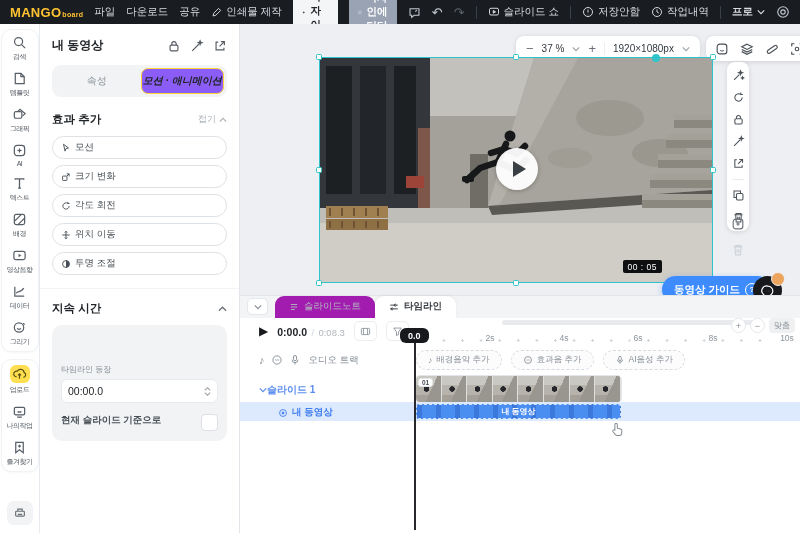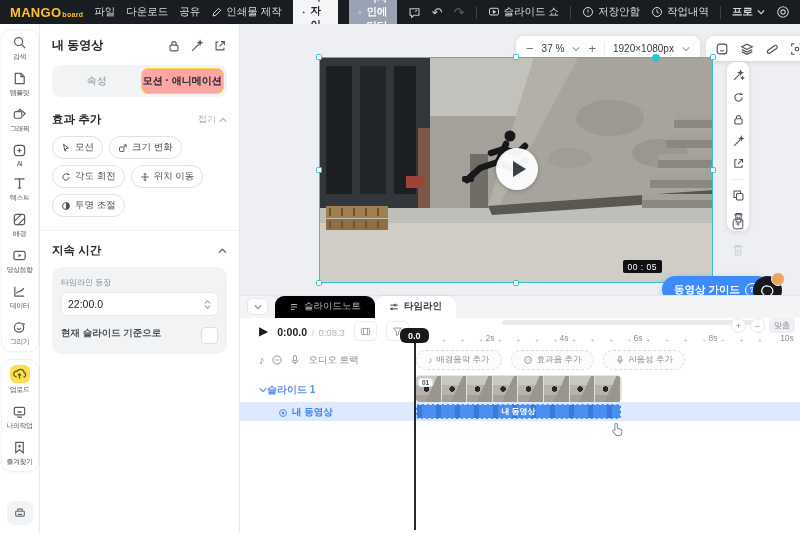--- a/index.html
+++ b/index.html
@@ -32,31 +32,31 @@
   .print-btn{width:26px;height:24px;border-radius:7px;background:#f1f3f5;display:flex;align-items:center;justify-content:center;color:#6a7178;}
 
   
   .panel{position:absolute;left:40px;top:24px;width:200px;bottom:0;background:#fff;border-right:1px solid #e2e5e9;
          box-sizing:border-box;padding:13px 12px;}
   .p-head{display:flex;align-items:center;}
   .p-title{font-size:12px;font-weight:bold;color:#212529;}
   .p-head-ics{margin-left:auto;display:flex;gap:9px;color:#555c64;}
   .p-tabs{margin-top:11px;background:#f1f3f5;border-radius:9px;padding:3px;display:flex;gap:2px;}
   .p-tab{flex:1;text-align:center;padding:5px 0;font-size:10px;color:#8b939b;border-radius:7px;border:1.5px solid transparent;cursor:pointer;}
-  .p-tab.sel{background:#fca5a5;border-color:#ffd43b;color:#212529;font-weight:bold;}
+  .p-tab.sel{background:#8b5cf6;border-color:#ffd43b;color:#212529;font-weight:bold;font-style:italic;}
   .sec-row{margin-top:15px;display:flex;align-items:center;}
   .sec-title{font-size:11.5px;font-weight:bold;color:#212529;}
   .collapse{margin-left:auto;font-size:9px;color:#aab1b8;display:flex;align-items:center;gap:3px;}
-  .fx-wrap{margin-top:9px;display:flex;flex-wrap:wrap;gap:6px;}
+  .fx-wrap{margin-top:9px;display:flex;flex-wrap:wrap;gap:6px;flex-direction:column;}
   .fx{border:1px solid #dee2e6;border-radius:15px;padding:4px 8px;font-size:9.5px;color:#495057;display:flex;align-items:center;gap:4px;background:#fff;cursor:pointer;}
   .p-div{height:1px;background:#f1f3f5;margin:13px -12px 0 -12px;}
   .dur-box{margin-top:9px;background:#f1f3f5;border-radius:10px;padding:10px 9px;}
   .dur-cols{display:flex;gap:8px;}
   .dur-col{flex:1;}
-  .dur-lbl{font-size:8px;color:#868e96;margin-bottom:4px;}
+  .dur-lbl{font-size:8px;color:#868e96;margin-bottom:4px;margin-top:29px;}
   .dur-input{background:#fff;border:1px solid #e7eaee;border-radius:6px;padding:5px 6px;display:flex;align-items:center;}
   .dur-val{font-size:10.5px;color:#212529;}
   .stepper{margin-left:auto;display:flex;flex-direction:column;gap:1px;color:#9aa1a8;}
   .chk-row{margin-top:11px;display:flex;align-items:flex-start;}
   .chk-lbl{font-size:9.5px;font-weight:bold;color:#495057;}
   .chk{margin-left:auto;width:15px;height:15px;background:#fff;border:1px solid #dde1e5;border-radius:4px;}
 
   
   .canvas{position:absolute;left:240px;top:24px;width:560px;height:271px;background:#edeff2;}
   .float{position:absolute;background:#fff;border-radius:8px;box-shadow:0 1px 5px rgba(20,24,28,.13);display:flex;align-items:center;}
@@ -78,21 +78,21 @@
   .q-circle{width:12px;height:12px;border:1.2px solid #fff;border-radius:50%;font-size:8px;display:flex;align-items:center;justify-content:center;font-weight:bold;}
   .chatbtn{position:absolute;left:513px;top:252px;width:29px;height:29px;background:#17191c;border-radius:50%;
            display:flex;align-items:center;justify-content:center;color:#fff;cursor:pointer;}
   .chat-badge{position:absolute;right:-3px;top:-4px;width:12px;height:12px;background:#eda45c;border-radius:50%;border:1.5px solid #edeff2;}
 
   
   .tl{position:absolute;left:240px;top:295px;width:560px;height:238px;background:#fff;border-top:1px solid #e2e5e9;}
   .tl-tabs{position:absolute;left:0;top:0;right:0;height:22px;background:#f2f4f6;display:flex;align-items:flex-end;padding-left:7px;box-sizing:border-box;}
   .tl-collapse{width:19px;height:15px;background:#fff;border:1px solid #e4e7eb;border-radius:5px;display:flex;align-items:center;justify-content:center;color:#868e96;margin:0 7px 3px 0;cursor:pointer;}
   .tl-tab{display:flex;align-items:center;gap:5px;font-size:9.5px;padding:4px 14px 5px;border-radius:9px 9px 0 0;cursor:pointer;}
-  .tl-tab.inactive{color:#b0b7bd;background:#000000;align-items:center;}
+  .tl-tab.inactive{color:#b0b7bd;background:#a21caf;align-items:center;}
   .tl-tab.active{color:#343a40;font-weight:bold;background:#fff;box-shadow:0 -1px 3px rgba(20,24,28,.05);}
   .tl-controls{position:absolute;left:0;top:22px;height:26px;display:flex;align-items:center;padding-left:19px;gap:9px;}
   .tl-play{font-size:12px;color:#17191c;cursor:pointer;line-height:1;}
   .tl-time{font-size:10.5px;font-weight:bold;color:#212529;}
   .tl-sep{font-size:9px;color:#ced4da;}
   .tl-total{font-size:9.5px;color:#b0b7bd;}
   .tl-mini-btn{width:21px;height:18px;border:1px solid #ebedf0;border-radius:5px;display:flex;align-items:center;justify-content:center;color:#8b939b;cursor:pointer;}
   .tl-scroll{position:absolute;left:262px;top:24px;width:256px;height:5px;background:#e8eaed;border-radius:3px;}
   .tl-zoomers{position:absolute;right:5px;top:22px;display:flex;align-items:center;gap:4px;}
   .tlz-btn{width:13px;height:13px;border:1px solid #e4e7eb;border-radius:50%;font-size:9px;color:#868e96;display:flex;align-items:center;justify-content:center;background:#fff;cursor:pointer;}
@@ -385,21 +385,21 @@
           <path d="M1 5l4-4 4 4"></path>
         </svg>
     </span>
   </div>
 
   <div class="dur-box">
     <div class="dur-cols">
       <div class="dur-col">
         <div class="dur-lbl">타임라인 등장</div>
         <div class="dur-input">
-          <span class="dur-val">22:00.0</span>
+          <span class="dur-val">00:00.0</span>
           <span class="stepper">
             <svg class="ic" width="7" height="4" viewBox="0 0 10 6" fill="none" stroke="currentColor" stroke-width="1.6">
                 <path d="M1 5l4-4 4 4"></path>
               </svg>
             <svg class="ic" width="7" height="4" viewBox="0 0 10 6" fill="none" stroke="currentColor" stroke-width="1.6">
                 <path d="M1 1l4 4 4-4"></path>
               </svg>
           </span>
         </div>
       </div>

